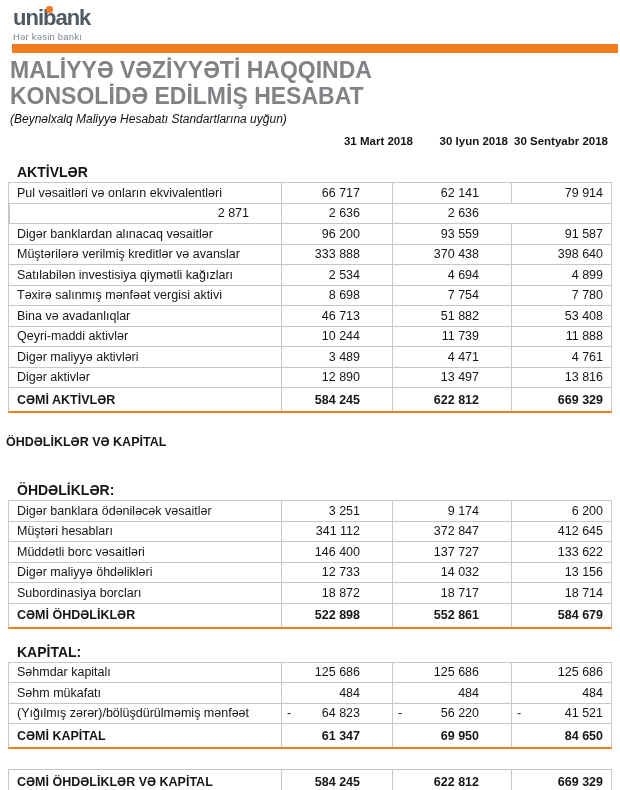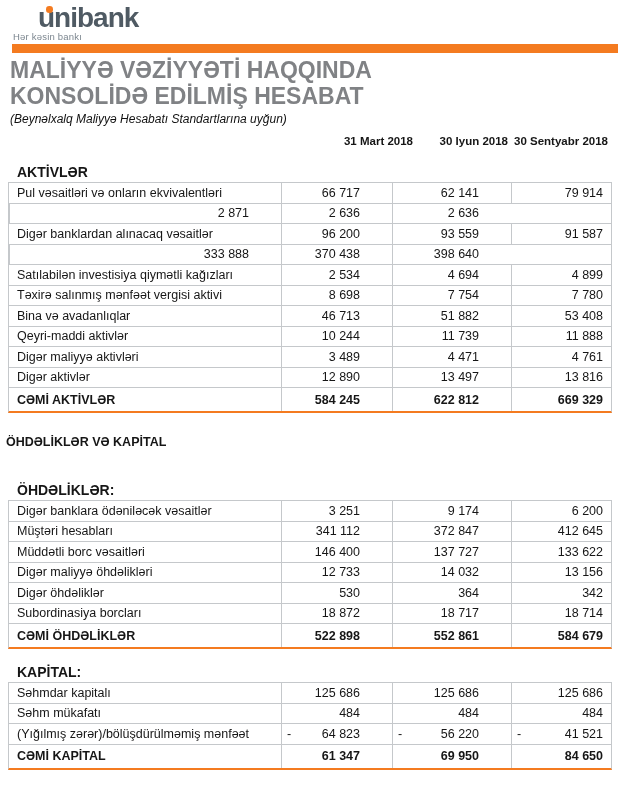--- a/index.html
+++ b/index.html
@@ -17,22 +17,22 @@
     font-family:"Liberation Sans",sans-serif;
     color:var(--ink);
     overflow:hidden;
   }
   .page{position:relative;width:620px;height:790px;background:#fff;}
 
   
   .brand{padding:5px 0 0 13px;}
   .logo{position:relative;display:inline-block;}
   .logo-word{
-    display:block;font-size:28px;font-weight:bold;line-height:26px;
-    color:var(--slate);letter-spacing:-1px;margin-left:25px;
+    display:block;font-size:22px;font-weight:bold;line-height:26px;
+    color:var(--slate);letter-spacing:-1px;
   }
   .logo-dot{
     position:absolute;left:33px;top:1px;width:6.5px;height:6.5px;
     border-radius:50%;background:var(--orange);
   }
   .tagline{font-size:9.5px;line-height:12px;color:var(--tag-gray);letter-spacing:.2px;}
 
   .accent-bar{height:9px;background:var(--orange);margin:0 2px 0 12px;}
 
   .title{
@@ -130,20 +130,21 @@
             <span>96 200</span>
           </div>
           <div class="cell num">
             <span>93 559</span>
           </div>
           <div class="cell num">
             <span>91 587</span>
           </div>
         </div>
         <div class="row grid-cols">
+          <div class="cell label">Müştərilərə verilmiş kreditlər və avanslar</div>
           <div class="cell num">
             <span>333 888</span>
           </div>
           <div class="cell num">
             <span>370 438</span>
           </div>
           <div class="cell num">
             <span>398 640</span>
           </div>
         </div>
@@ -278,32 +279,20 @@
         <div class="row grid-cols">
           <div class="cell label">Digər maliyyə öhdəlikləri</div>
           <div class="cell num">
             <span>12 733</span>
           </div>
           <div class="cell num">
             <span>14 032</span>
           </div>
           <div class="cell num">
             <span>13 156</span>
-          </div>
-        </div>
-        <div class="row grid-cols">
-          <div class="cell label">Digər öhdəliklər</div>
-          <div class="cell num">
-            <span>530</span>
-          </div>
-          <div class="cell num">
-            <span>364</span>
-          </div>
-          <div class="cell num">
-            <span>342</span>
           </div>
         </div>
         <div class="row grid-cols">
           <div class="cell label">Subordinasiya borcları</div>
           <div class="cell num">
             <span>18 872</span>
           </div>
           <div class="cell num">
             <span>18 717</span>
           </div>

